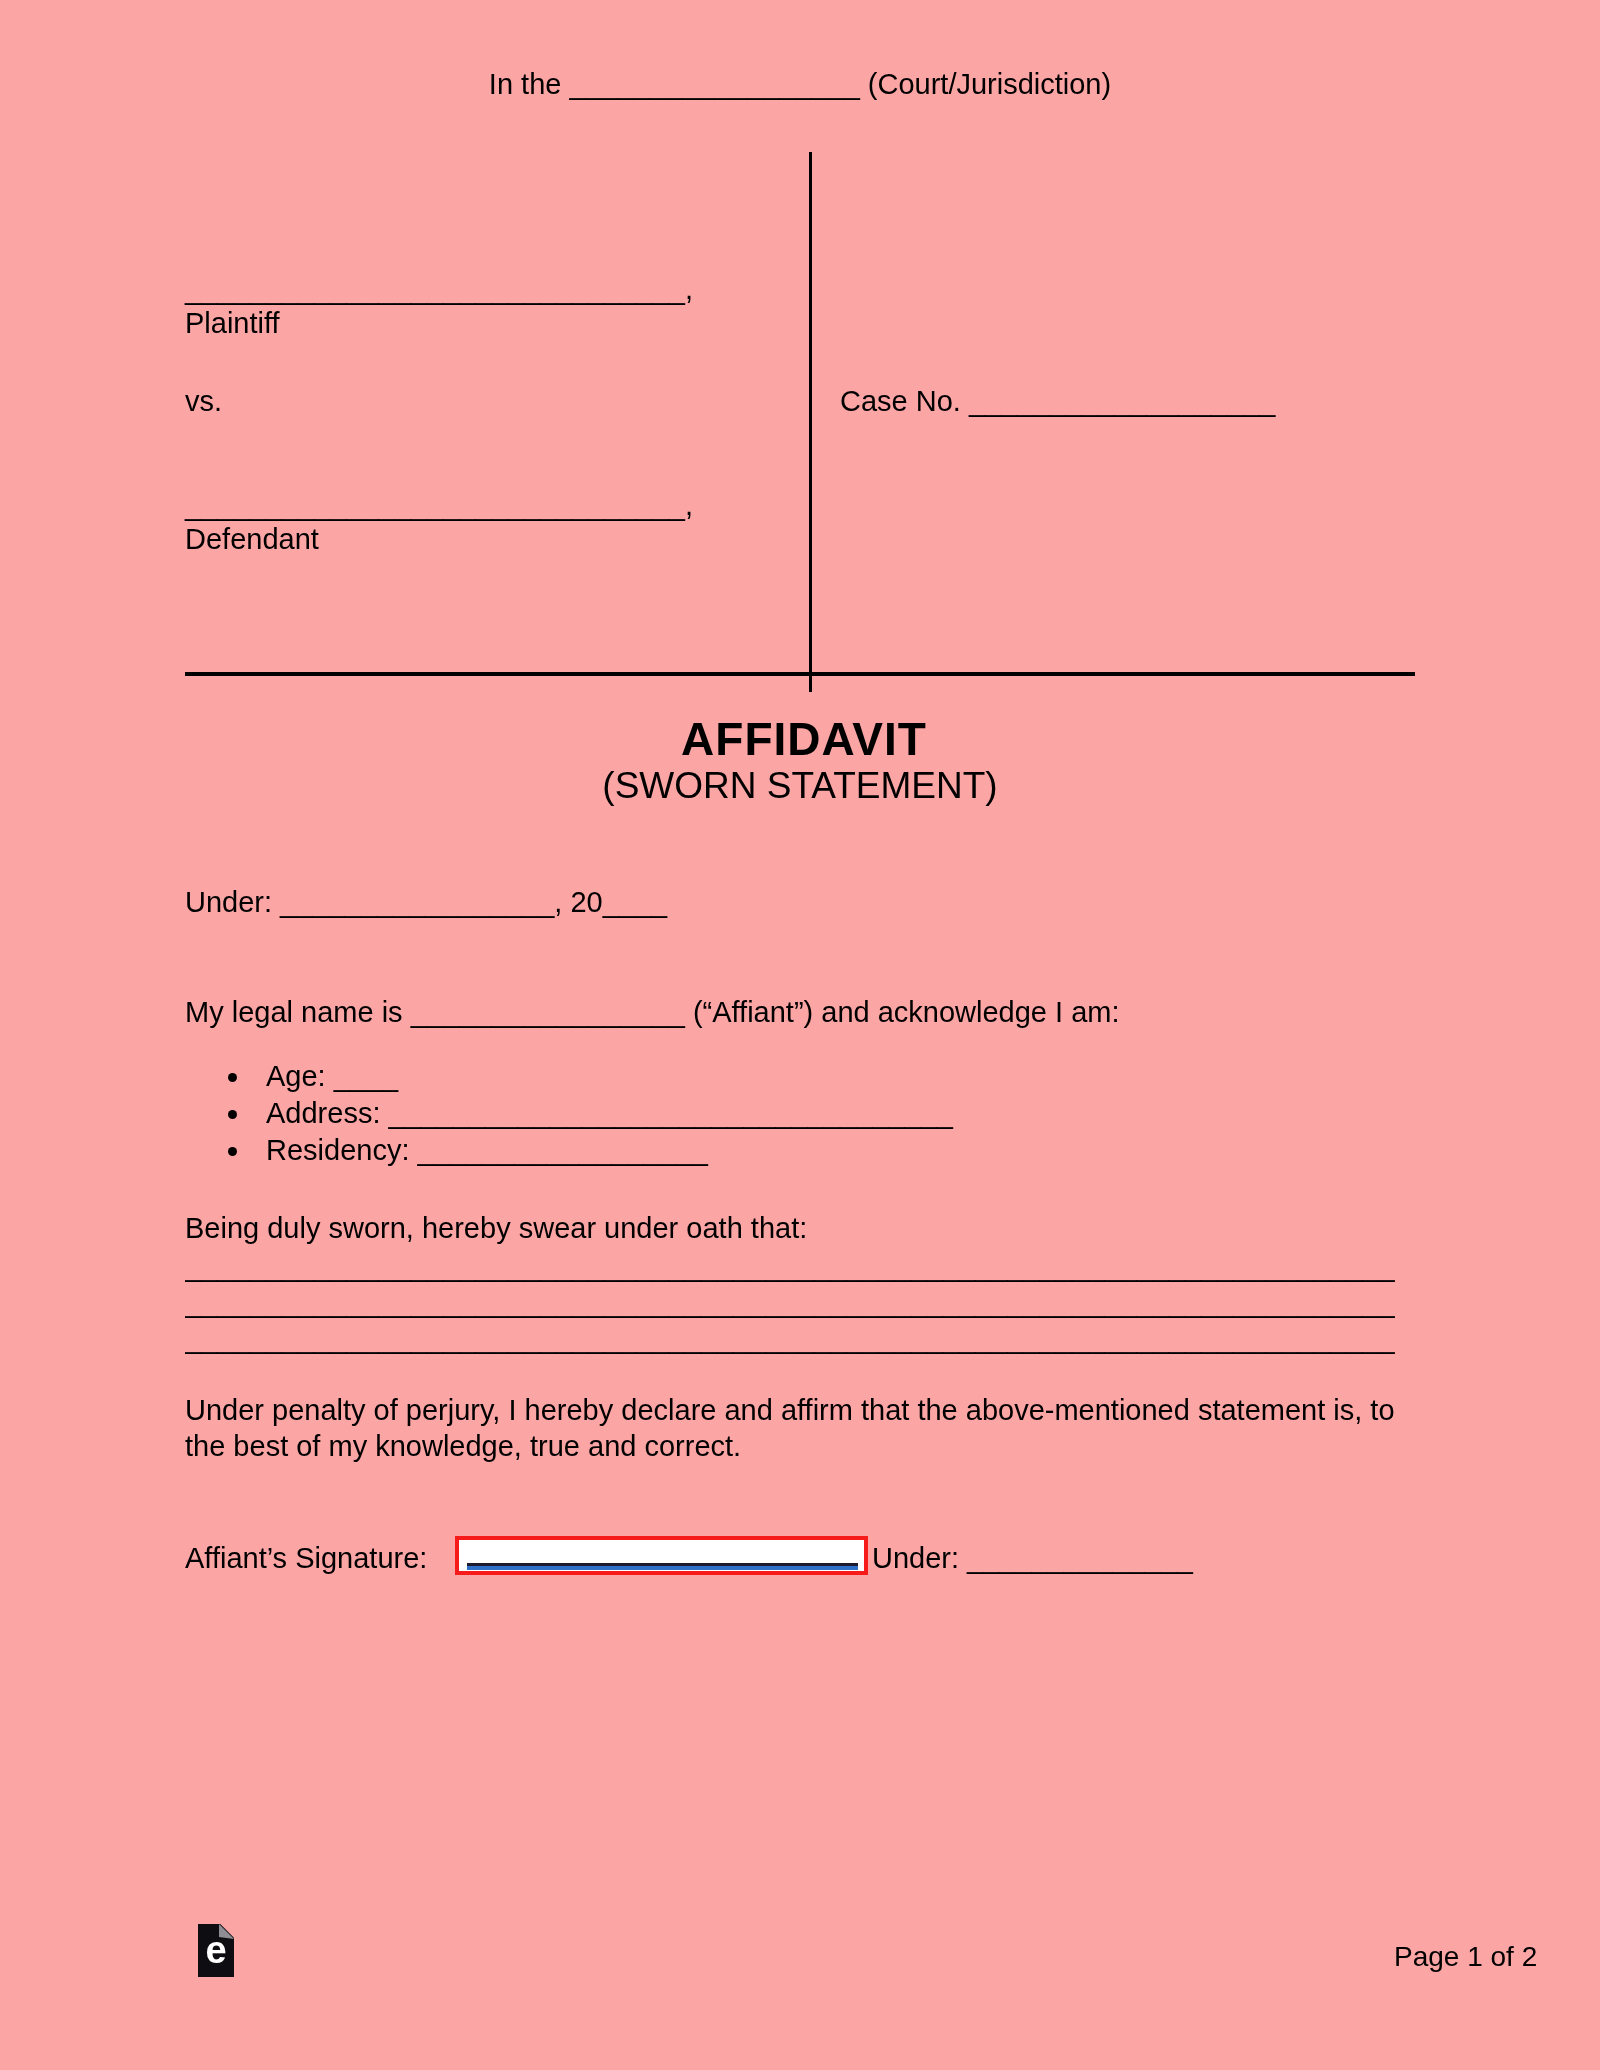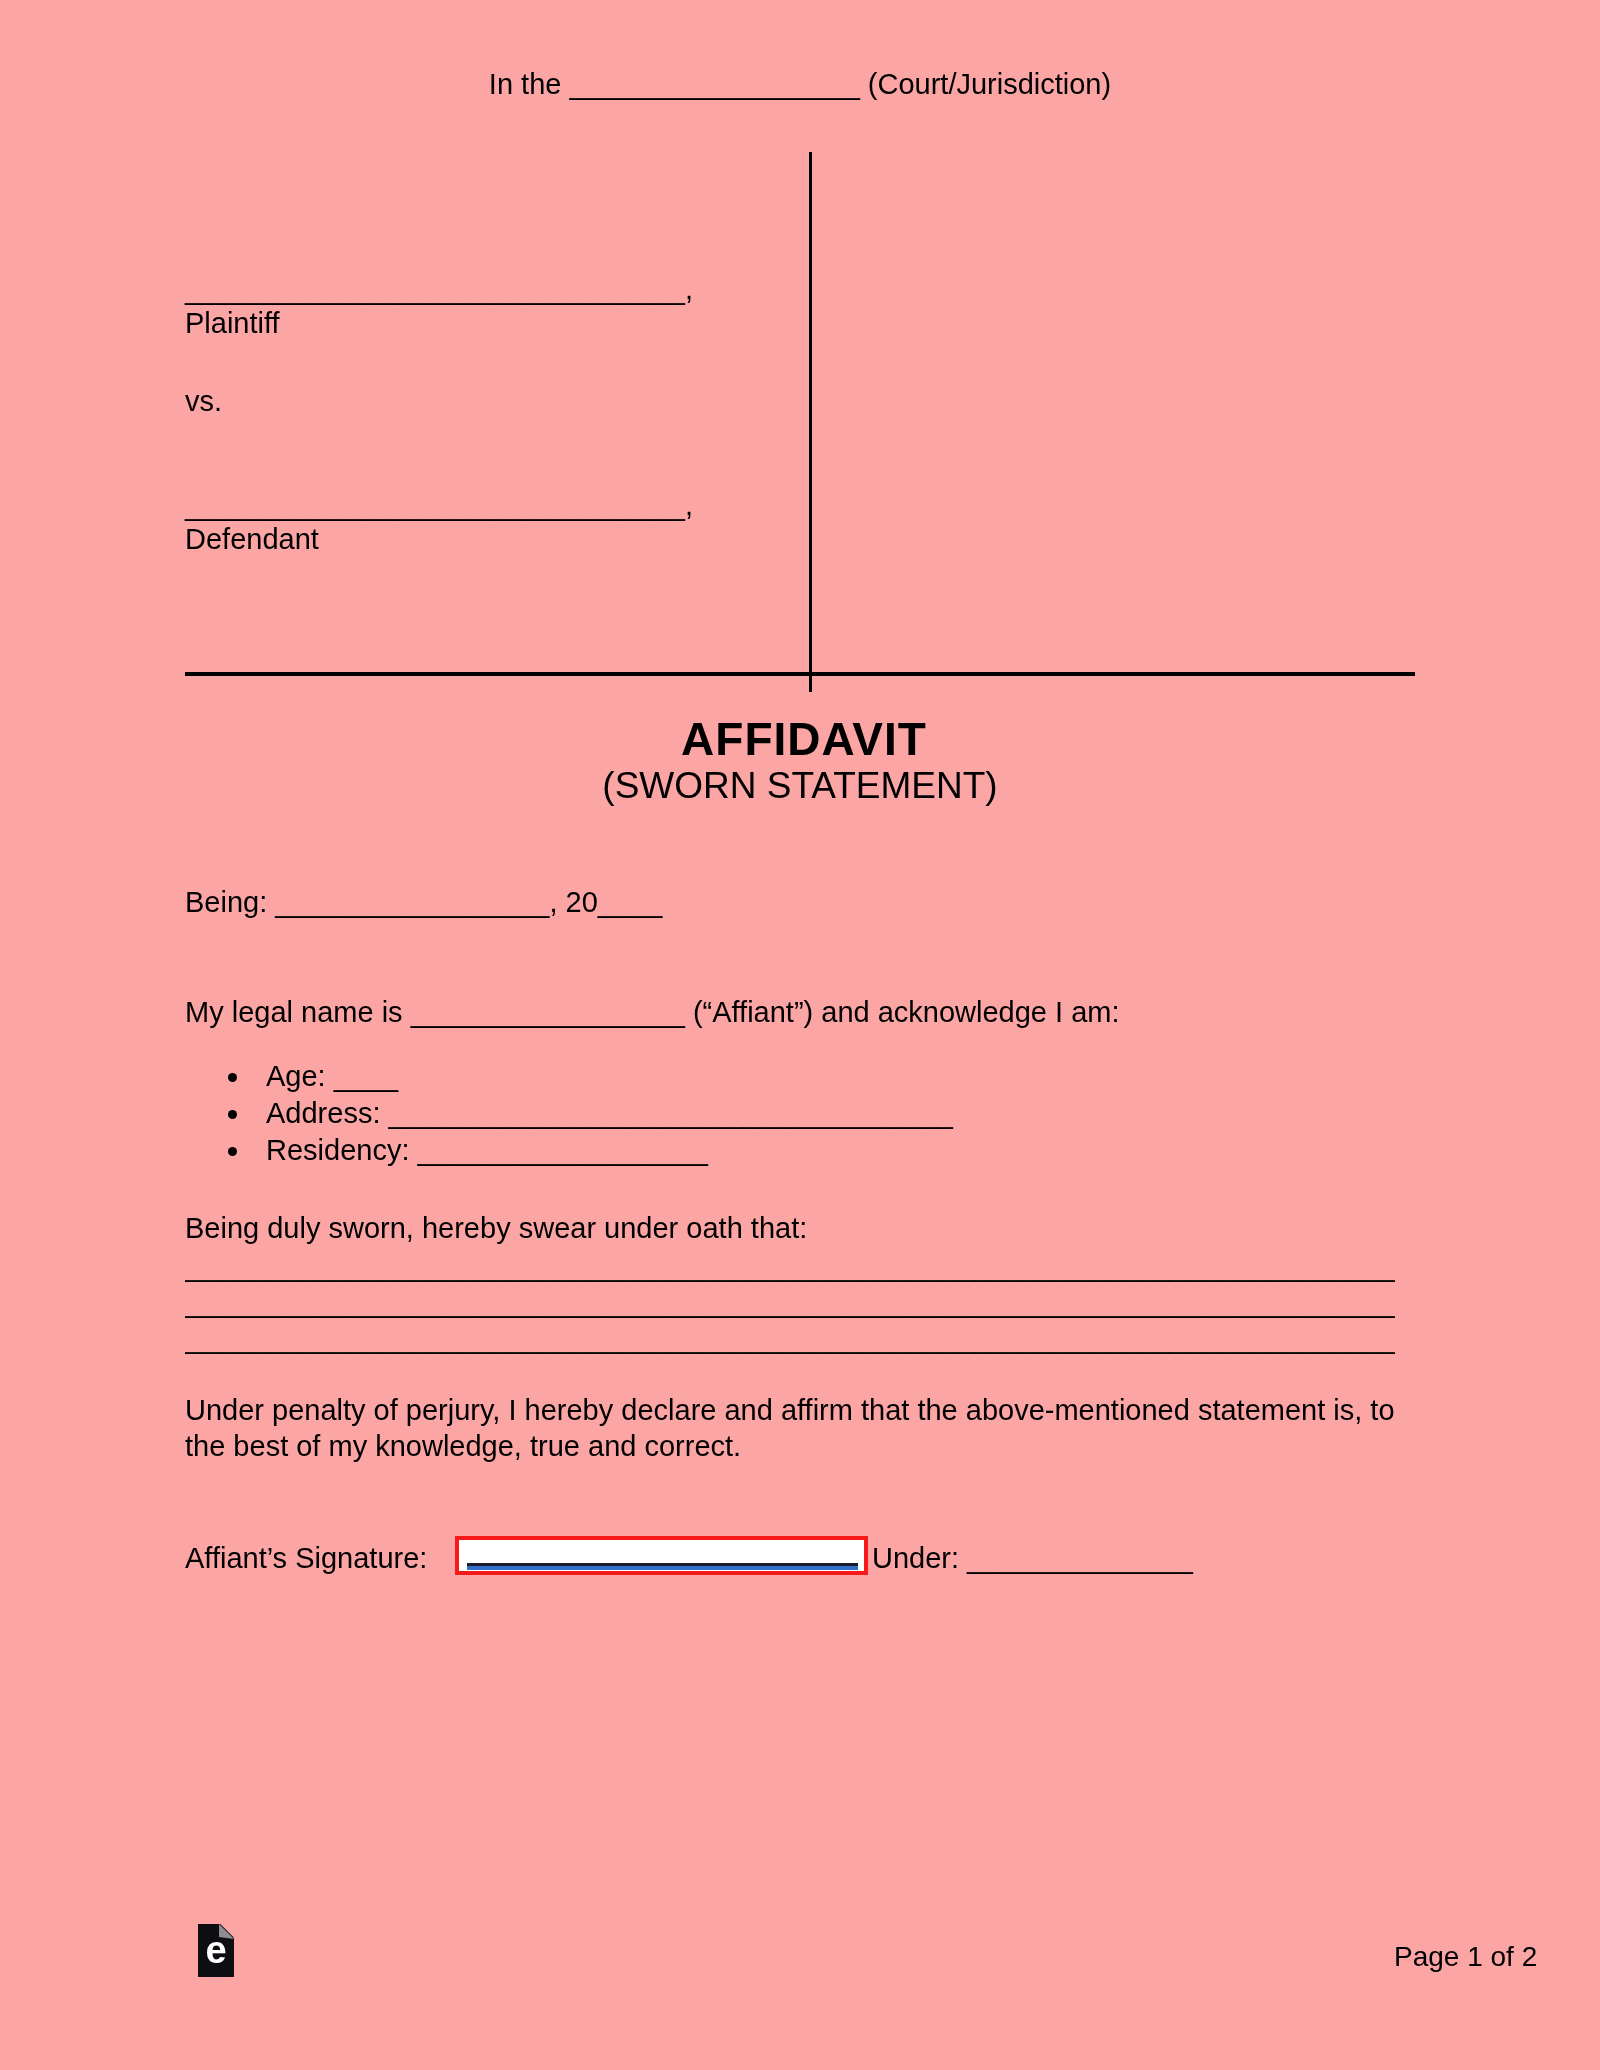--- a/index.html
+++ b/index.html
@@ -154,26 +154,27 @@
   <div class="court-line">In the __________________ (Court/Jurisdiction)</div>
 
   <div class="vline"></div>
   <div class="caption-left">
     <div>_______________________________,</div>
     <div>Plaintiff</div>
     <div class="vs-row">vs.</div>
     <div class="blank2">_______________________________,</div>
     <div>Defendant</div>
   </div>
+  <div class="case-no">Case No. ___________________</div>
   <div class="hline"></div>
 
   <div class="title">AFFIDAVIT</div>
   <div class="subtitle">(SWORN STATEMENT)</div>
 
-  <div class="date-line">Being: _________________, 20____</div>
+  <div class="date-line">Under: _________________, 20____</div>
   <div class="legal-name">My legal name is _________________ (“Affiant”) and acknowledge I am:</div>
 
   <ul class="bullets">
     <li>Age: ____</li>
     <li>Address: ___________________________________</li>
     <li>Residency: __________________</li>
   </ul>
 
   <div class="sworn">Being duly sworn, hereby swear under oath that:</div>
 

